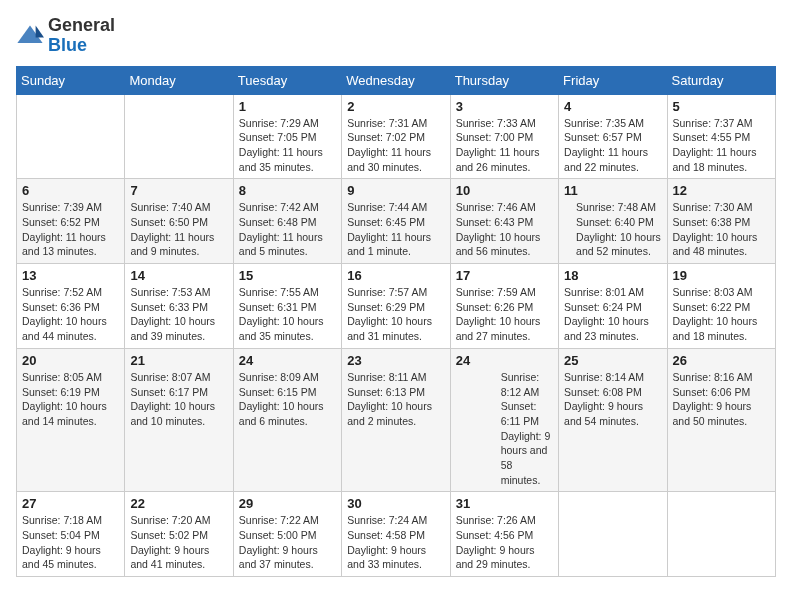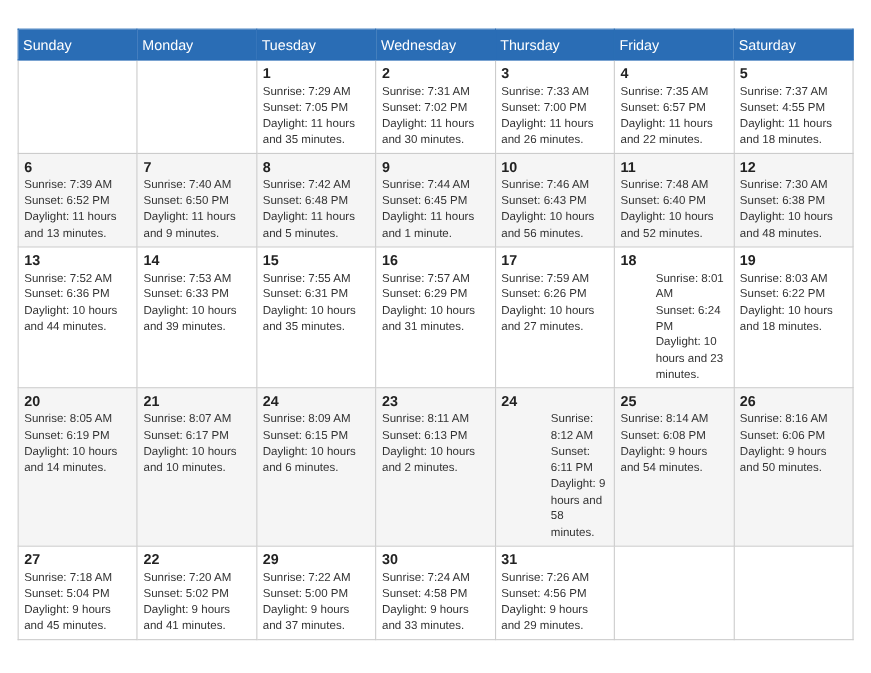--- a/index.html
+++ b/index.html
@@ -91,20 +91,30 @@
       line-height: 1.4;
     }
     .empty-cell {
       background: #f9f9f9;
     }
   </style>
 </head>
 <body>
 
 <div class="header">
+  <div class="logo">
+    <svg class="logo-icon" viewBox="0 0 40 40" xmlns="http://www.w3.org/2000/svg">
+      <polygon points="20,5 38,30 2,30" fill="#2a6db5" opacity="0.85"></polygon>
+      <polygon points="28,5 40,22 28,22" fill="#1a4f8a"></polygon>
+    </svg>
+    <div class="logo-text">
+      <span class="logo-general">General</span>
+      <span class="logo-blue">Blue</span>
+    </div>
+  </div>
 </div>
 
 <table class="calendar">
   <thead>
     <tr>
     <th>Sunday</th>
         <th>Monday</th>
         <th>Tuesday</th>
         <th>Wednesday</th>
         <th>Thursday</th>
@@ -173,21 +183,21 @@
 Daylight: 11 hours and 1 minute.</div>
         </td>
         <td>
           <span class="day-number">10</span>
           <div class="day-info" style="white-space: pre-line;">Sunrise: 7:46 AM
 Sunset: 6:43 PM
 Daylight: 10 hours and 56 minutes.</div>
         </td>
         <td>
           <span class="day-number">11</span>
-          <div class="day-info" style="white-space: pre-line;">Sunrise: 7:48 AM
+          <div class="day-info" style="white-space: pre-line; margin-left: 12px;">Sunrise: 7:48 AM
 Sunset: 6:40 PM
 Daylight: 10 hours and 52 minutes.</div>
         </td>
         <td>
           <span class="day-number">12</span>
           <div class="day-info" style="white-space: pre-line;">Sunrise: 7:30 AM
 Sunset: 6:38 PM
 Daylight: 10 hours and 48 minutes.</div>
         </td>
       </tr>
@@ -217,21 +227,21 @@
 Daylight: 10 hours and 31 minutes.</div>
         </td>
         <td>
           <span class="day-number">17</span>
           <div class="day-info" style="white-space: pre-line;">Sunrise: 7:59 AM
 Sunset: 6:26 PM
 Daylight: 10 hours and 27 minutes.</div>
         </td>
         <td>
           <span class="day-number">18</span>
-          <div class="day-info" style="white-space: pre-line; margin-left: 32px;">Sunrise: 8:01 AM
+          <div class="day-info" style="white-space: pre-line;">Sunrise: 8:01 AM
 Sunset: 6:24 PM
 Daylight: 10 hours and 23 minutes.</div>
         </td>
         <td>
           <span class="day-number">19</span>
           <div class="day-info" style="white-space: pre-line;">Sunrise: 8:03 AM
 Sunset: 6:22 PM
 Daylight: 10 hours and 18 minutes.</div>
         </td>
       </tr>

